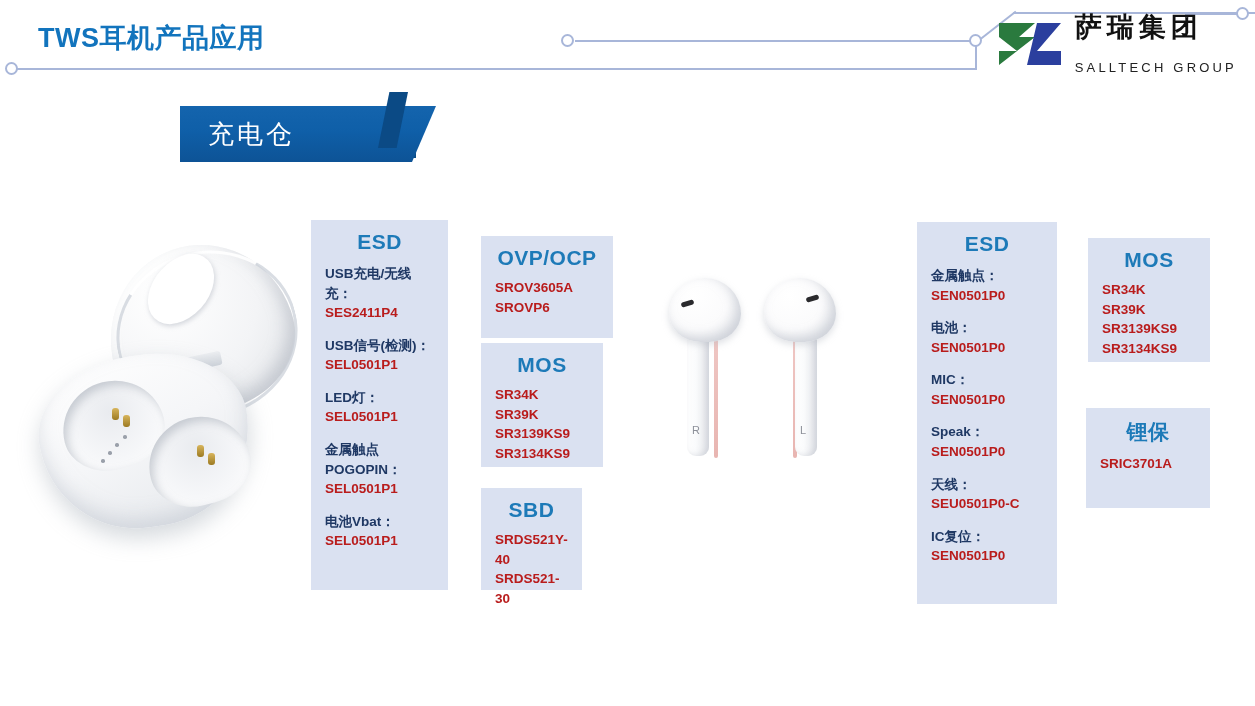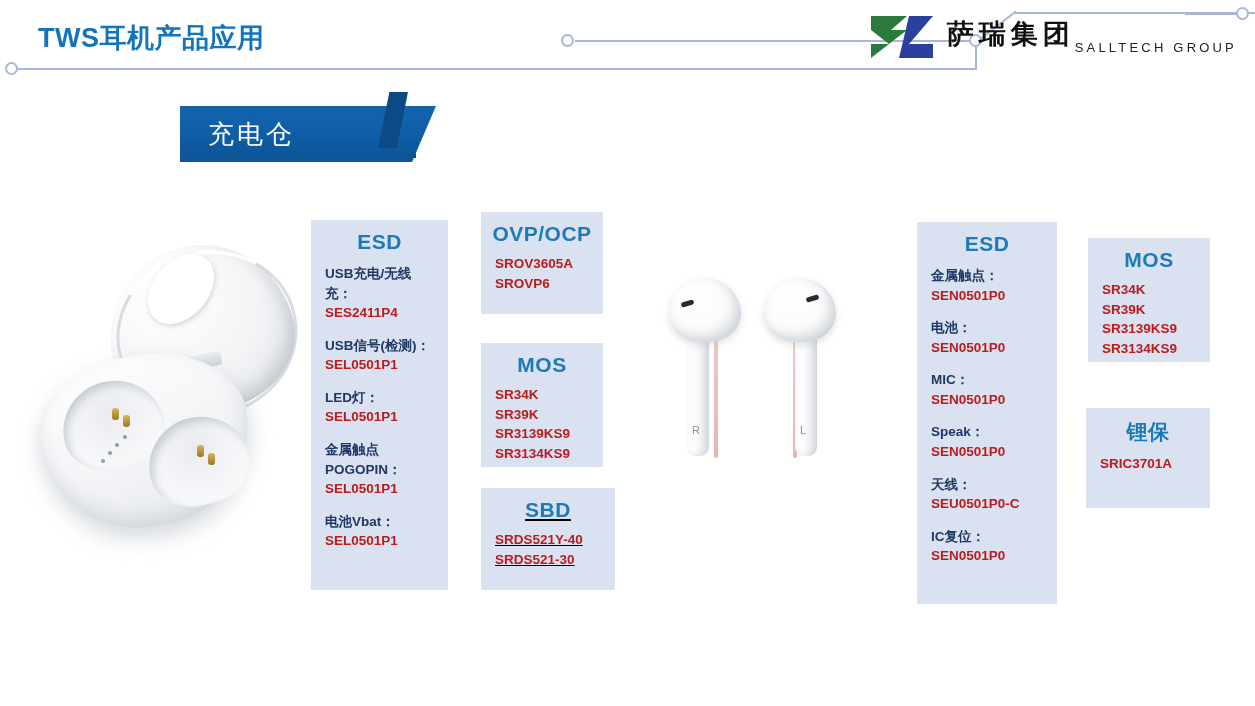--- a/index.html
+++ b/index.html
@@ -27,21 +27,21 @@
     position:absolute;height:2px;background:#a8b6d9;
     transform-origin:left center;
   }
 
   
   .logo-wrap{
     position:absolute;right:18px;top:14px;
     display:flex;align-items:center;gap:12px;
   }
   .logo-mark{position:relative;width:66px;height:46px;}
-  .logo-text{display:flex;flex-direction:row;line-height:1;}
+  .logo-text{display:flex;flex-direction:column;line-height:1;}
   .logo-cn{
     font-size:27px;font-weight:bold;color:#111111;letter-spacing:5px;
   }
   .logo-en{
     font-size:13px;color:#222222;letter-spacing:3.2px;margin-top:20px;
   }
 
   
   .ribbon{position:absolute;}
   .ribbon .shadow{
@@ -282,39 +282,39 @@
 POGOPIN：</div>
         <div class="entry-part">SEL0501P1</div>
       </div>
       <div class="entry">
         <div class="entry-label">电池Vbat：</div>
         <div class="entry-part">SEL0501P1</div>
       </div>
     </div>
   </div>
 
-  <div class="panel" style="left:481px;top:212px;width:122px;height:102px;">
+  <div class="panel" style="left:481px;top:236px;width:132px;height:102px;">
     <div class="panel-title">OVP/OCP</div>
     <div class="panel-body plain-list">
       <span class="entry-part">SROV3605A</span>
       <span class="entry-part">SROVP6</span>
     </div>
   </div>
 
   <div class="panel" style="left:481px;top:343px;width:122px;height:124px;">
     <div class="panel-title">MOS</div>
     <div class="panel-body plain-list">
       <span class="entry-part">SR34K</span>
       <span class="entry-part">SR39K</span>
       <span class="entry-part">SR3139KS9</span>
       <span class="entry-part">SR3134KS9</span>
     </div>
   </div>
 
-  <div class="panel" style="left:481px;top:488px;width:134px;height:102px;text-decoration:underline;">
+  <div class="panel" style="left:481px;top:488px;width:101px;height:102px;">
     <div class="panel-title">SBD</div>
     <div class="panel-body plain-list">
       <span class="entry-part">SRDS521Y-40</span>
       <span class="entry-part">SRDS521-30</span>
     </div>
   </div>
 
   <div class="panel" style="left:917px;top:222px;width:140px;height:382px;">
     <div class="panel-title">ESD</div>
     <div class="panel-body">

